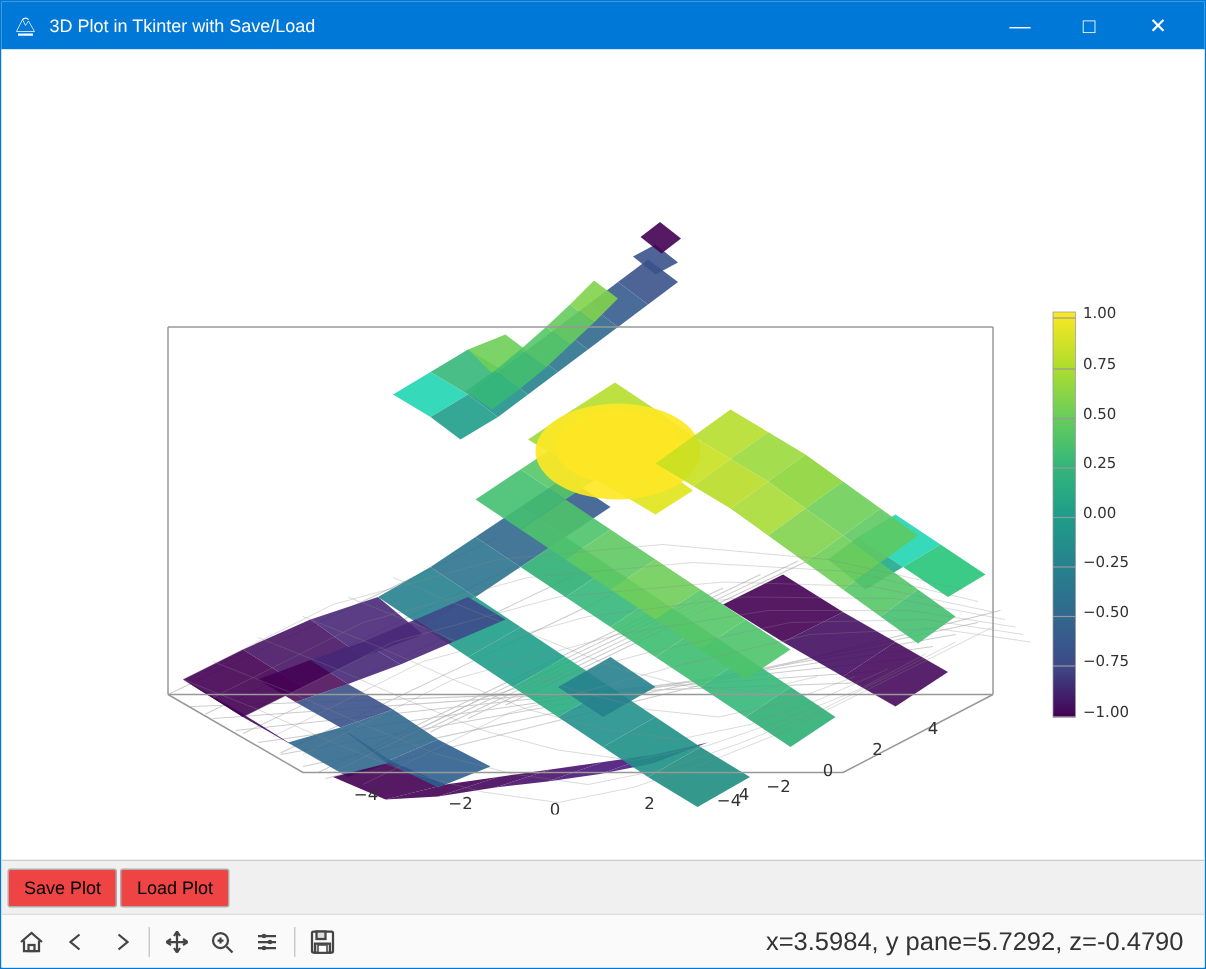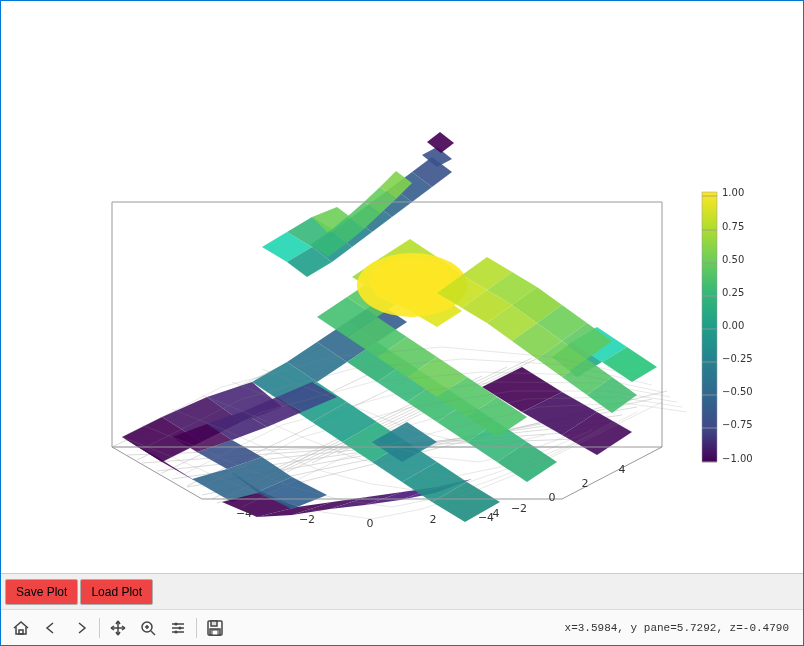--- a/index.html
+++ b/index.html
@@ -131,37 +131,50 @@
       align-items: center;
       justify-content: center;
       cursor: pointer;
       border: 1px solid transparent;
       border-radius: 2px;
       background: transparent;
       font-size: 14px;
     }
     .toolbar-status {
       margin-left: auto;
-      font-size: 11px;
+      font-size: 17px;
       color: #333;
       padding-right: 8px;
-      font-family: Liberation Mono, monospace;
+      font-family: Liberation Sans, sans-serif;
     }
     .toolbar-divider {
       width: 1px;
       height: 20px;
       background: #ccc;
       margin: 0 2px;
     }
   </style>
 </head>
 <body>
 
 <div class="window">
 
+  <div class="titlebar">
+    <svg class="titlebar-icon" viewBox="0 0 16 16" fill="white">
+      <path d="M2 12 L6 4 L8 8 L10 5 L14 12 Z" stroke="white" stroke-width="0.5" fill="none"></path>
+      <path d="M3 14 L13 14" stroke="white" stroke-width="1.5"></path>
+      <path d="M6 4 Q8 2 10 4" stroke="white" stroke-width="0.8" fill="none"></path>
+    </svg>
+    <span class="titlebar-title">3D Plot in Tkinter with Save/Load</span>
+    <div class="titlebar-controls">
+      <button class="titlebar-btn">—</button>
+      <button class="titlebar-btn">□</button>
+      <button class="titlebar-btn close">✕</button>
+    </div>
+  </div>
 
   <div class="main-content">
 
     <div class="plot-area">
       <svg class="plot-svg" viewBox="0 0 760 480" xmlns="http://www.w3.org/2000/svg">
         <defs>
           <linearGradient id="surfaceGrad1" x1="0%" y1="0%" x2="100%" y2="100%">
             <stop offset="0%" style="stop-color:#440154"></stop>
             <stop offset="20%" style="stop-color:#3b528b"></stop>
             <stop offset="40%" style="stop-color:#21918c"></stop>

